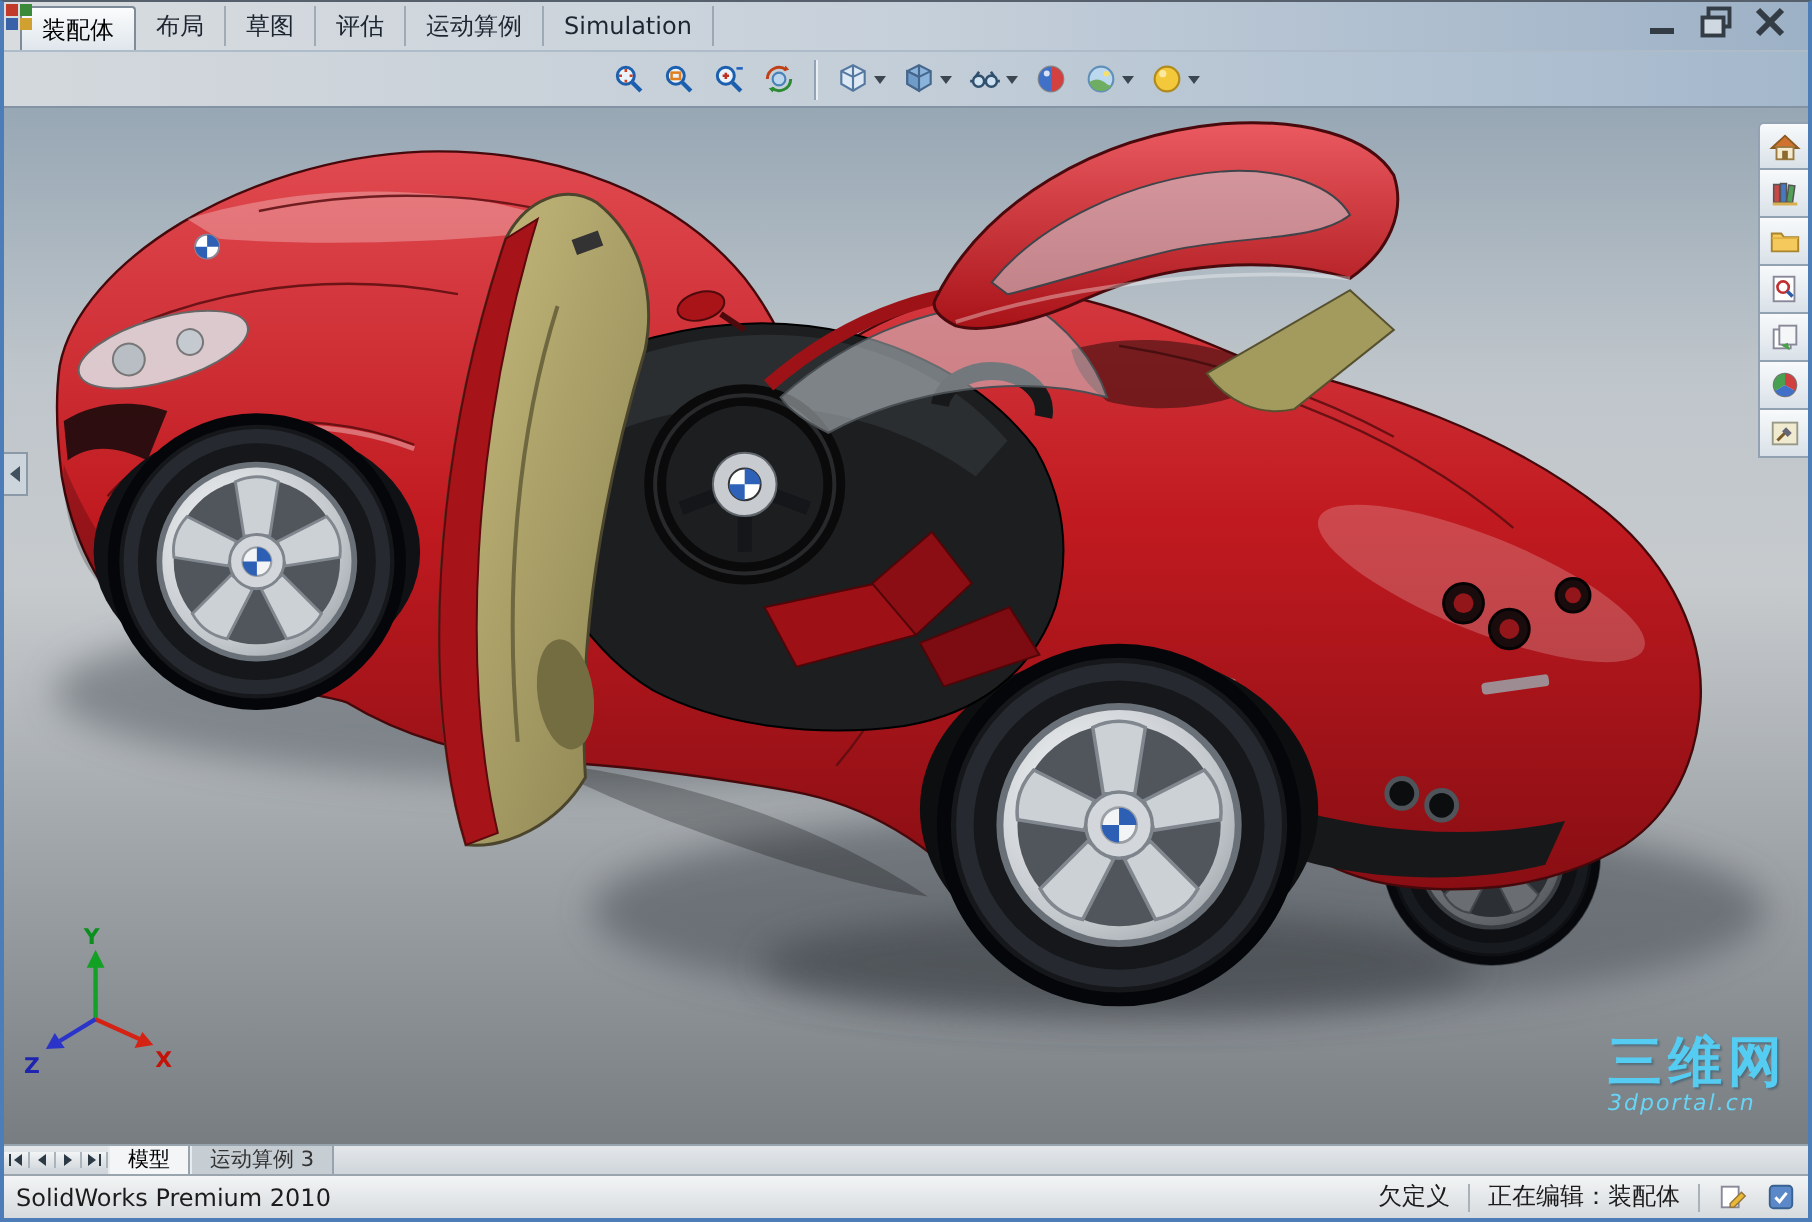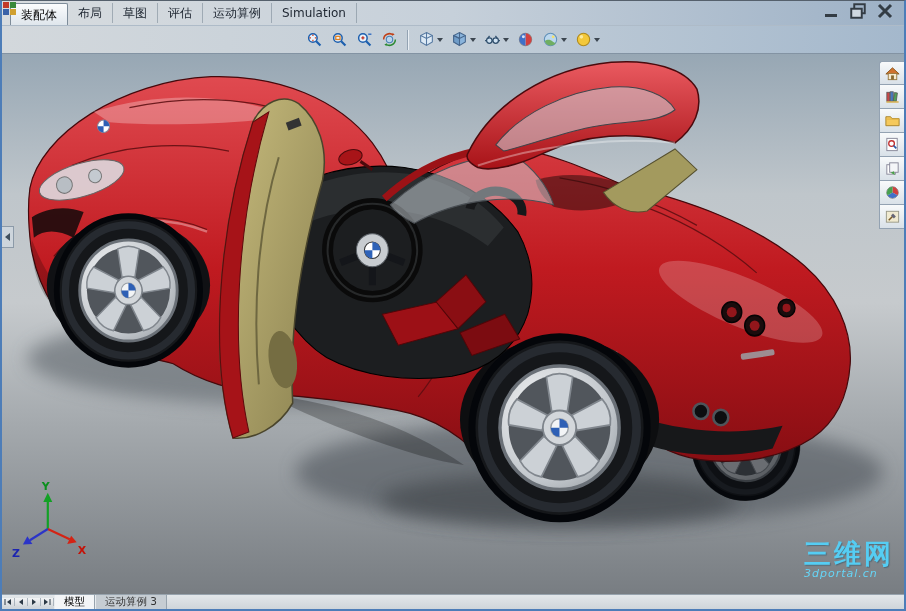--- a/index.html
+++ b/index.html
@@ -427,14 +427,35 @@
         </svg>
       </button>
     <div class="sheet-tab active">
         <span>模型</span>
       </div>
     <div class="sheet-tab">
         <span>运动算例 3</span>
       </div>
   </div>
 
+  <div class="statusbar">
+    <span>SolidWorks Premium 2010</span>
+    <div class="sb-right">
+      <span>欠定义</span>
+      <div class="sb-sep"></div>
+      <span>正在编辑：装配体</span>
+      <div class="sb-sep"></div>
+      <span class="sbicon">
+          <svg viewBox="0 0 16 16">
+            <rect x="2" y="2.5" width="9" height="11" fill="#fff" stroke="#889"></rect>
+            <path d="M6.5 11.5l6-6 2 2-6 6h-2z" fill="#e8b838" stroke="#96743a" stroke-width=".8"></path>
+          </svg>
+        </span>
+      <span class="sbicon">
+          <svg viewBox="0 0 16 16">
+            <rect x="2" y="2" width="12" height="12" rx="2" fill="#5a88c8" stroke="#39618f"></rect>
+            <path d="M5 8.2l2.2 2.3L11 5.8" stroke="#fff" fill="none" stroke-width="1.6"></path>
+          </svg>
+        </span>
+    </div>
+  </div>
 
 </div>
 
 </body></html>

